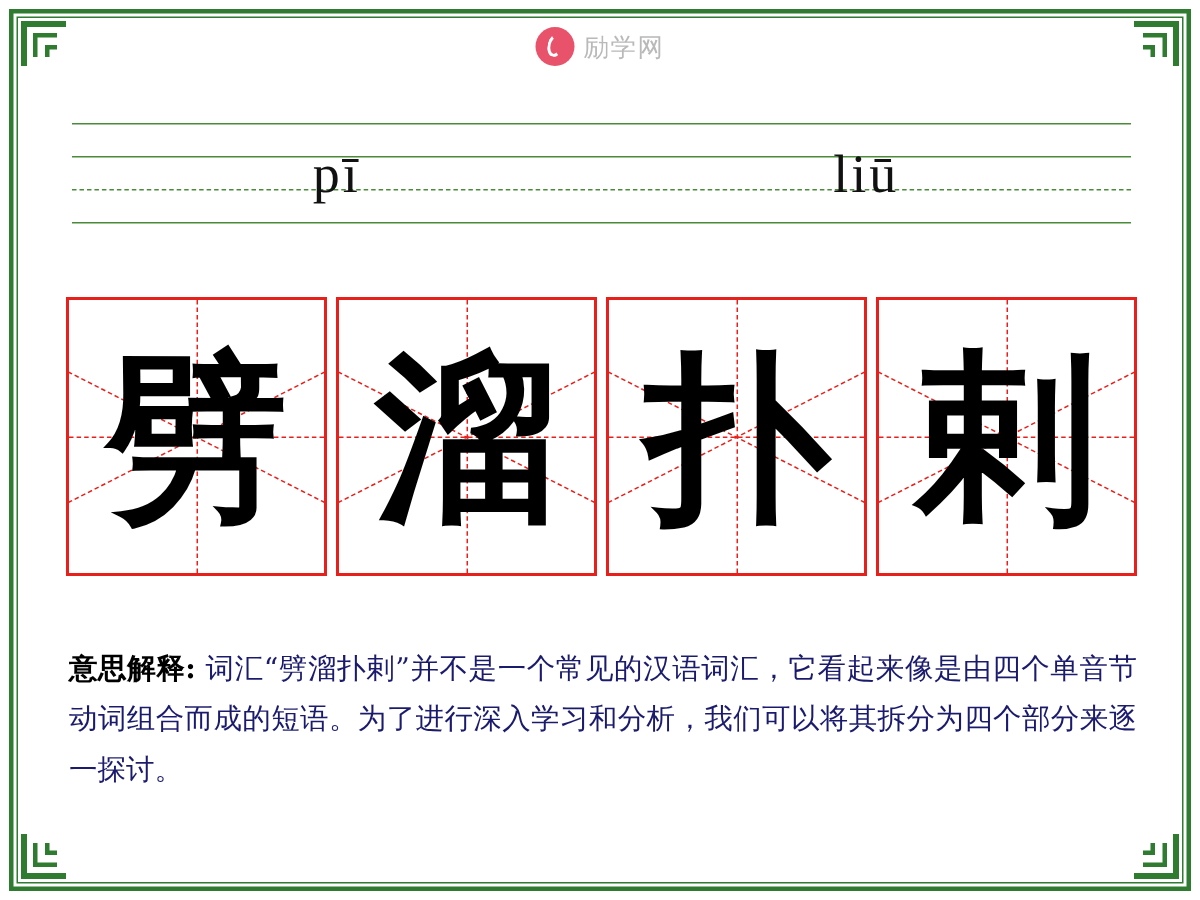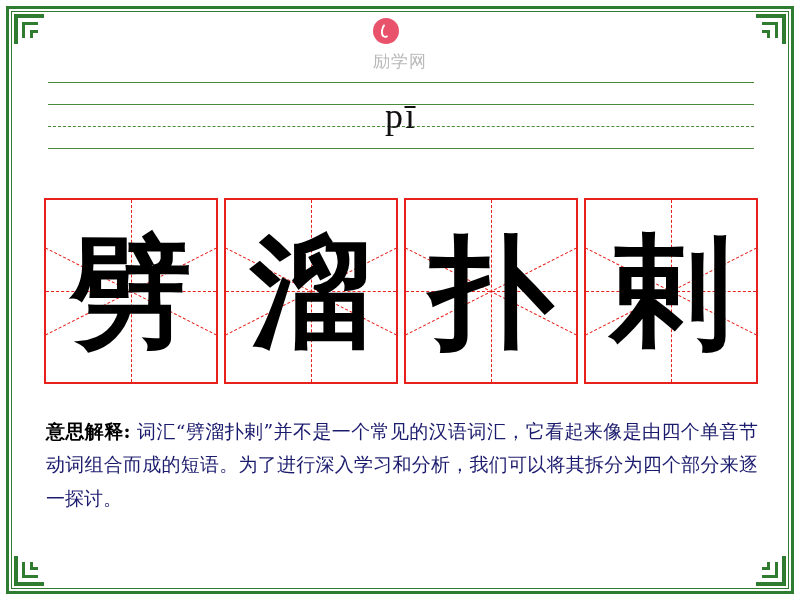--- a/index.html
+++ b/index.html
@@ -63,22 +63,22 @@
   .c5 { left: 24px; top: 24px; width: 8px;  height: 3px; }
   .c6 { left: 24px; top: 24px; width: 3px;  height: 8px; }
 
   
   .logo-wrap {
     position: absolute;
     left: 50%;
     top: 18px;
     transform: translateX(-50%);
     display: flex;
+    align-items: center;
     gap: 6px;
-    flex-direction: column;
   }
   .logo-mark {
     width: 26px;
     height: 26px;
     border-radius: 50%;
     background: #e8536b;
     position: relative;
     display: inline-block;
   }
   .logo-mark::before {
@@ -203,21 +203,21 @@
     font-size: 122px;
     line-height: 1;
     color: #000000;
     font-weight: 700;
   }
 
   
   .explain {
     position: absolute;
     left: 46px;
-    top: 415px;
+    top: 430px;
     width: 712px;
     font-family: "DejaVu Serif", serif;
     font-size: 19px;
     line-height: 1.75;
     color: #1b1b6e;
     text-align: justify;
   }
   .explain b {
     color: #000000;
     font-weight: 700;
@@ -269,20 +269,21 @@
     <span class="logo-text">励学网</span>
   </div>
 
   <div class="pinyin-block">
     <div class="staff-line solid-strong l1"></div>
     <div class="staff-line l2"></div>
     <div class="staff-line dashed l3"></div>
     <div class="staff-line solid-strong l4"></div>
     <div class="pinyin-row">
       <div class="pinyin-cell">pī</div>
+      <div class="pinyin-cell">liū</div>
     </div>
   </div>
 
   <div class="grid-block">
     <div class="tianzi">
       <div class="diag diag-a"></div>
       <div class="diag diag-b"></div>
       <div class="h-mid"></div>
       <div class="v-mid"></div>
       <div class="hanzi">劈</div>

